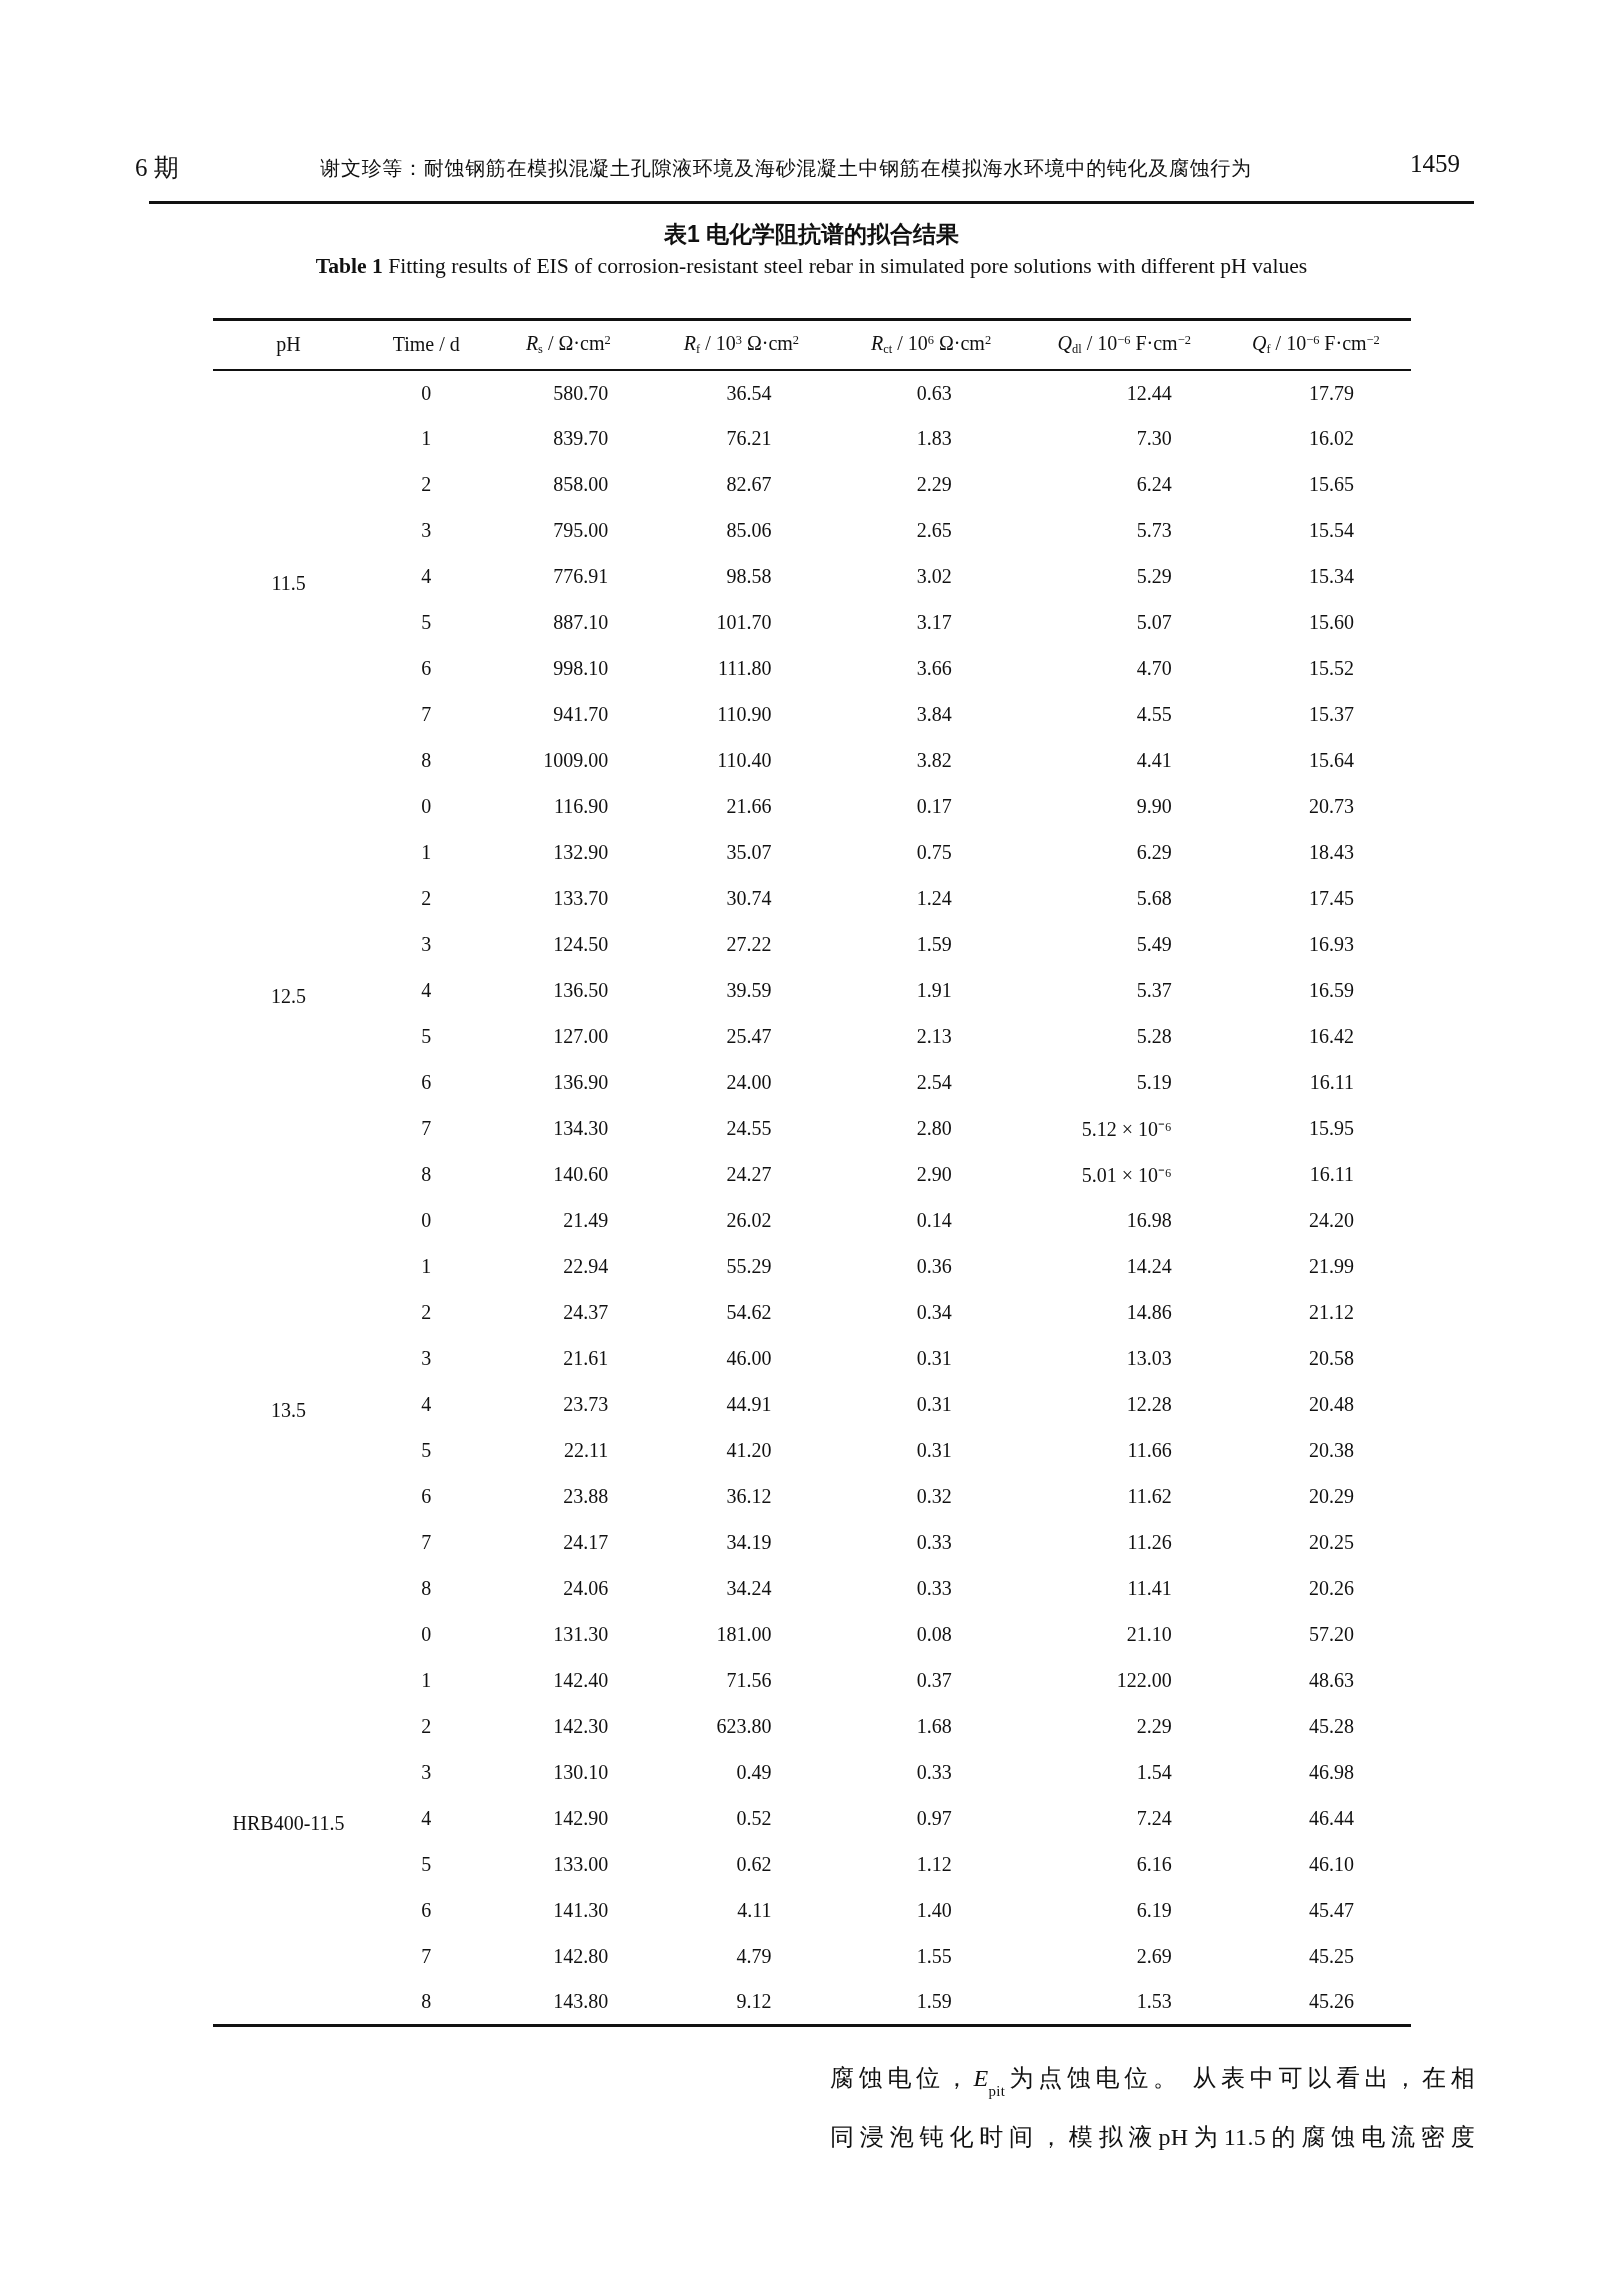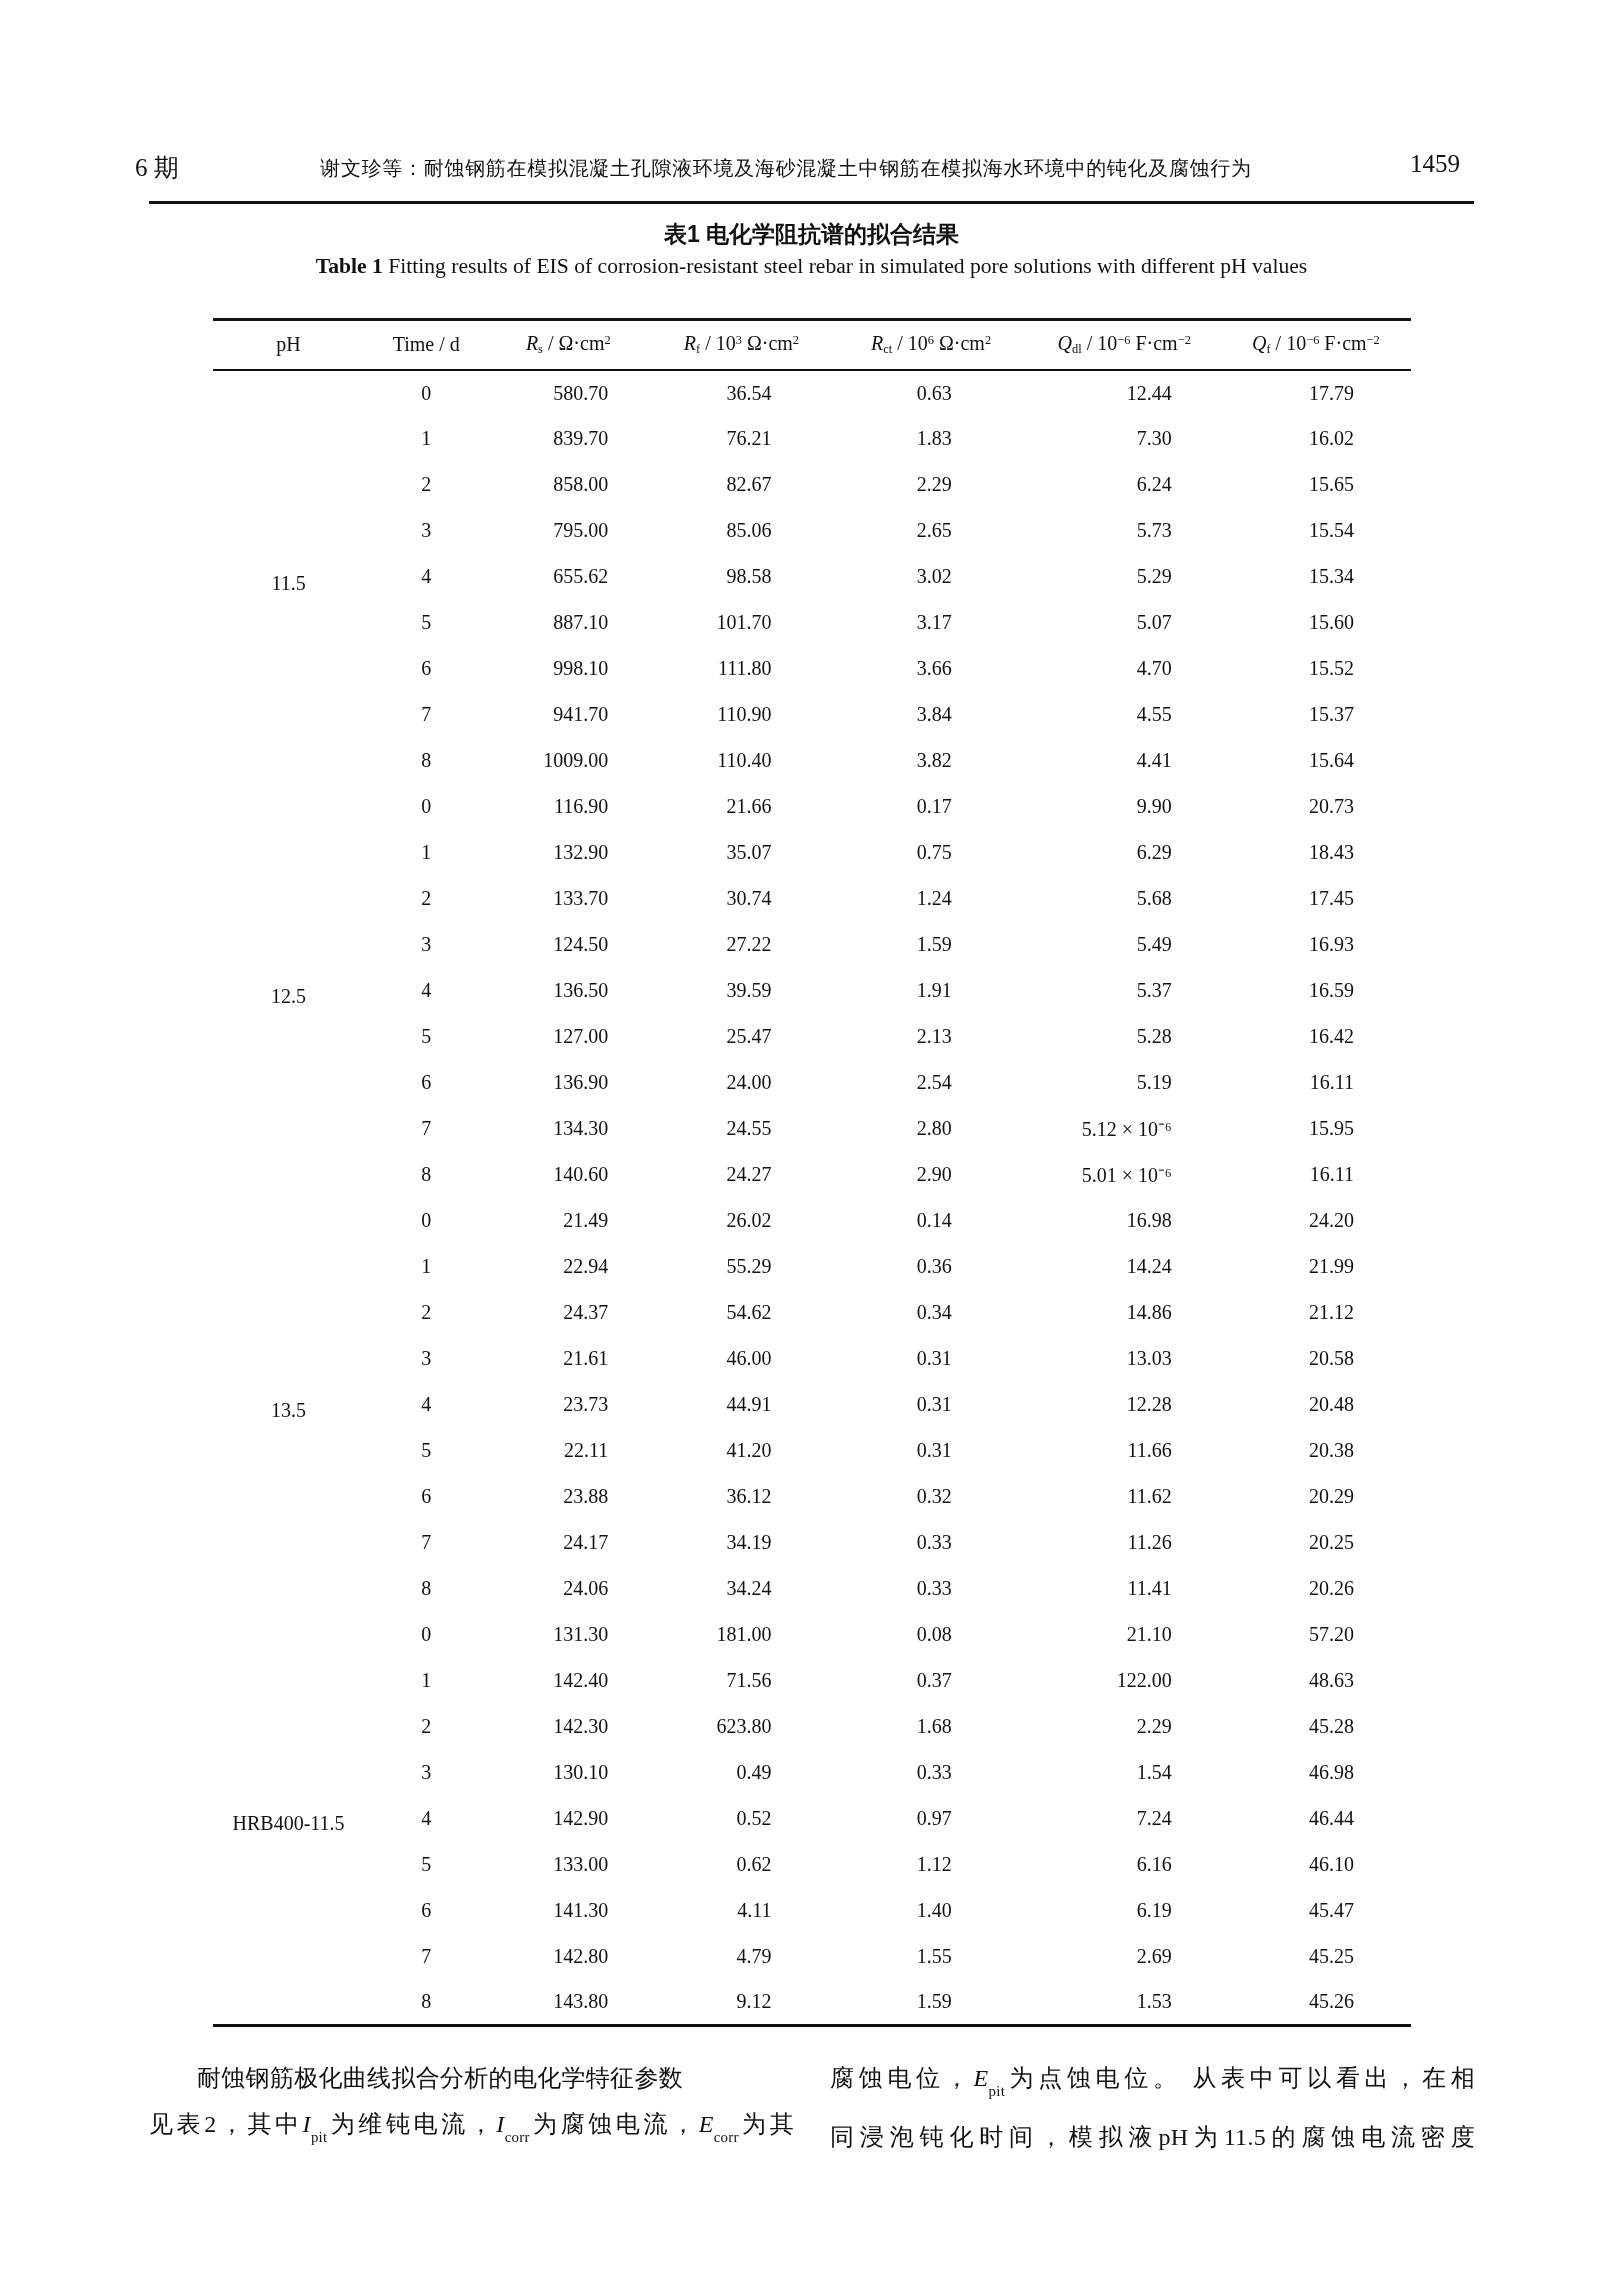--- a/index.html
+++ b/index.html
@@ -138,21 +138,21 @@
         <tr>
           <td class="c1">3</td>
           <td class="c2">795.00</td>
           <td class="c3">85.06</td>
           <td class="c4">2.65</td>
           <td class="c5">5.73</td>
           <td class="c6">15.54</td>
         </tr>
         <tr>
           <td class="c1">4</td>
-          <td class="c2">655.62</td>
+          <td class="c2">776.91</td>
           <td class="c3">98.58</td>
           <td class="c4">3.02</td>
           <td class="c5">5.29</td>
           <td class="c6">15.34</td>
         </tr>
         <tr>
           <td class="c1">5</td>
           <td class="c2">887.10</td>
           <td class="c3">101.70</td>
           <td class="c4">3.17</td>
@@ -398,23 +398,19 @@
           <td class="c1">8</td>
           <td class="c2">143.80</td>
           <td class="c3">9.12</td>
           <td class="c4">1.59</td>
           <td class="c5">1.53</td>
           <td class="c6">45.26</td>
         </tr>
       </tbody>
   </table>
 
-  <div class="body-col body-col-left">
-    <div class="body-line indent"><span>耐蚀钢筋极化曲线拟合分析的电化学特征参数</span></div>
-    <div class="body-line fill"><span>见表2，其中</span><span class="it">I</span><span class="sb">pit</span><span>为维钝电流，</span><span class="it">I</span><span class="sb">corr</span><span>为腐蚀电流，</span><span class="it">E</span><span class="sb">corr</span><span>为其</span></div>
-  </div>
   <div class="body-col body-col-right">
     <div class="body-line fill"><span>腐蚀电位，</span><span class="it">E</span><span class="sb">pit</span><span>为点蚀电位。 从表中可以看出，在相</span></div>
     <div class="body-line fill"><span>同浸泡钝化时间，模拟液pH为11.5的腐蚀电流密度</span></div>
   </div>
 
 </div>
 
 
 </body></html>

